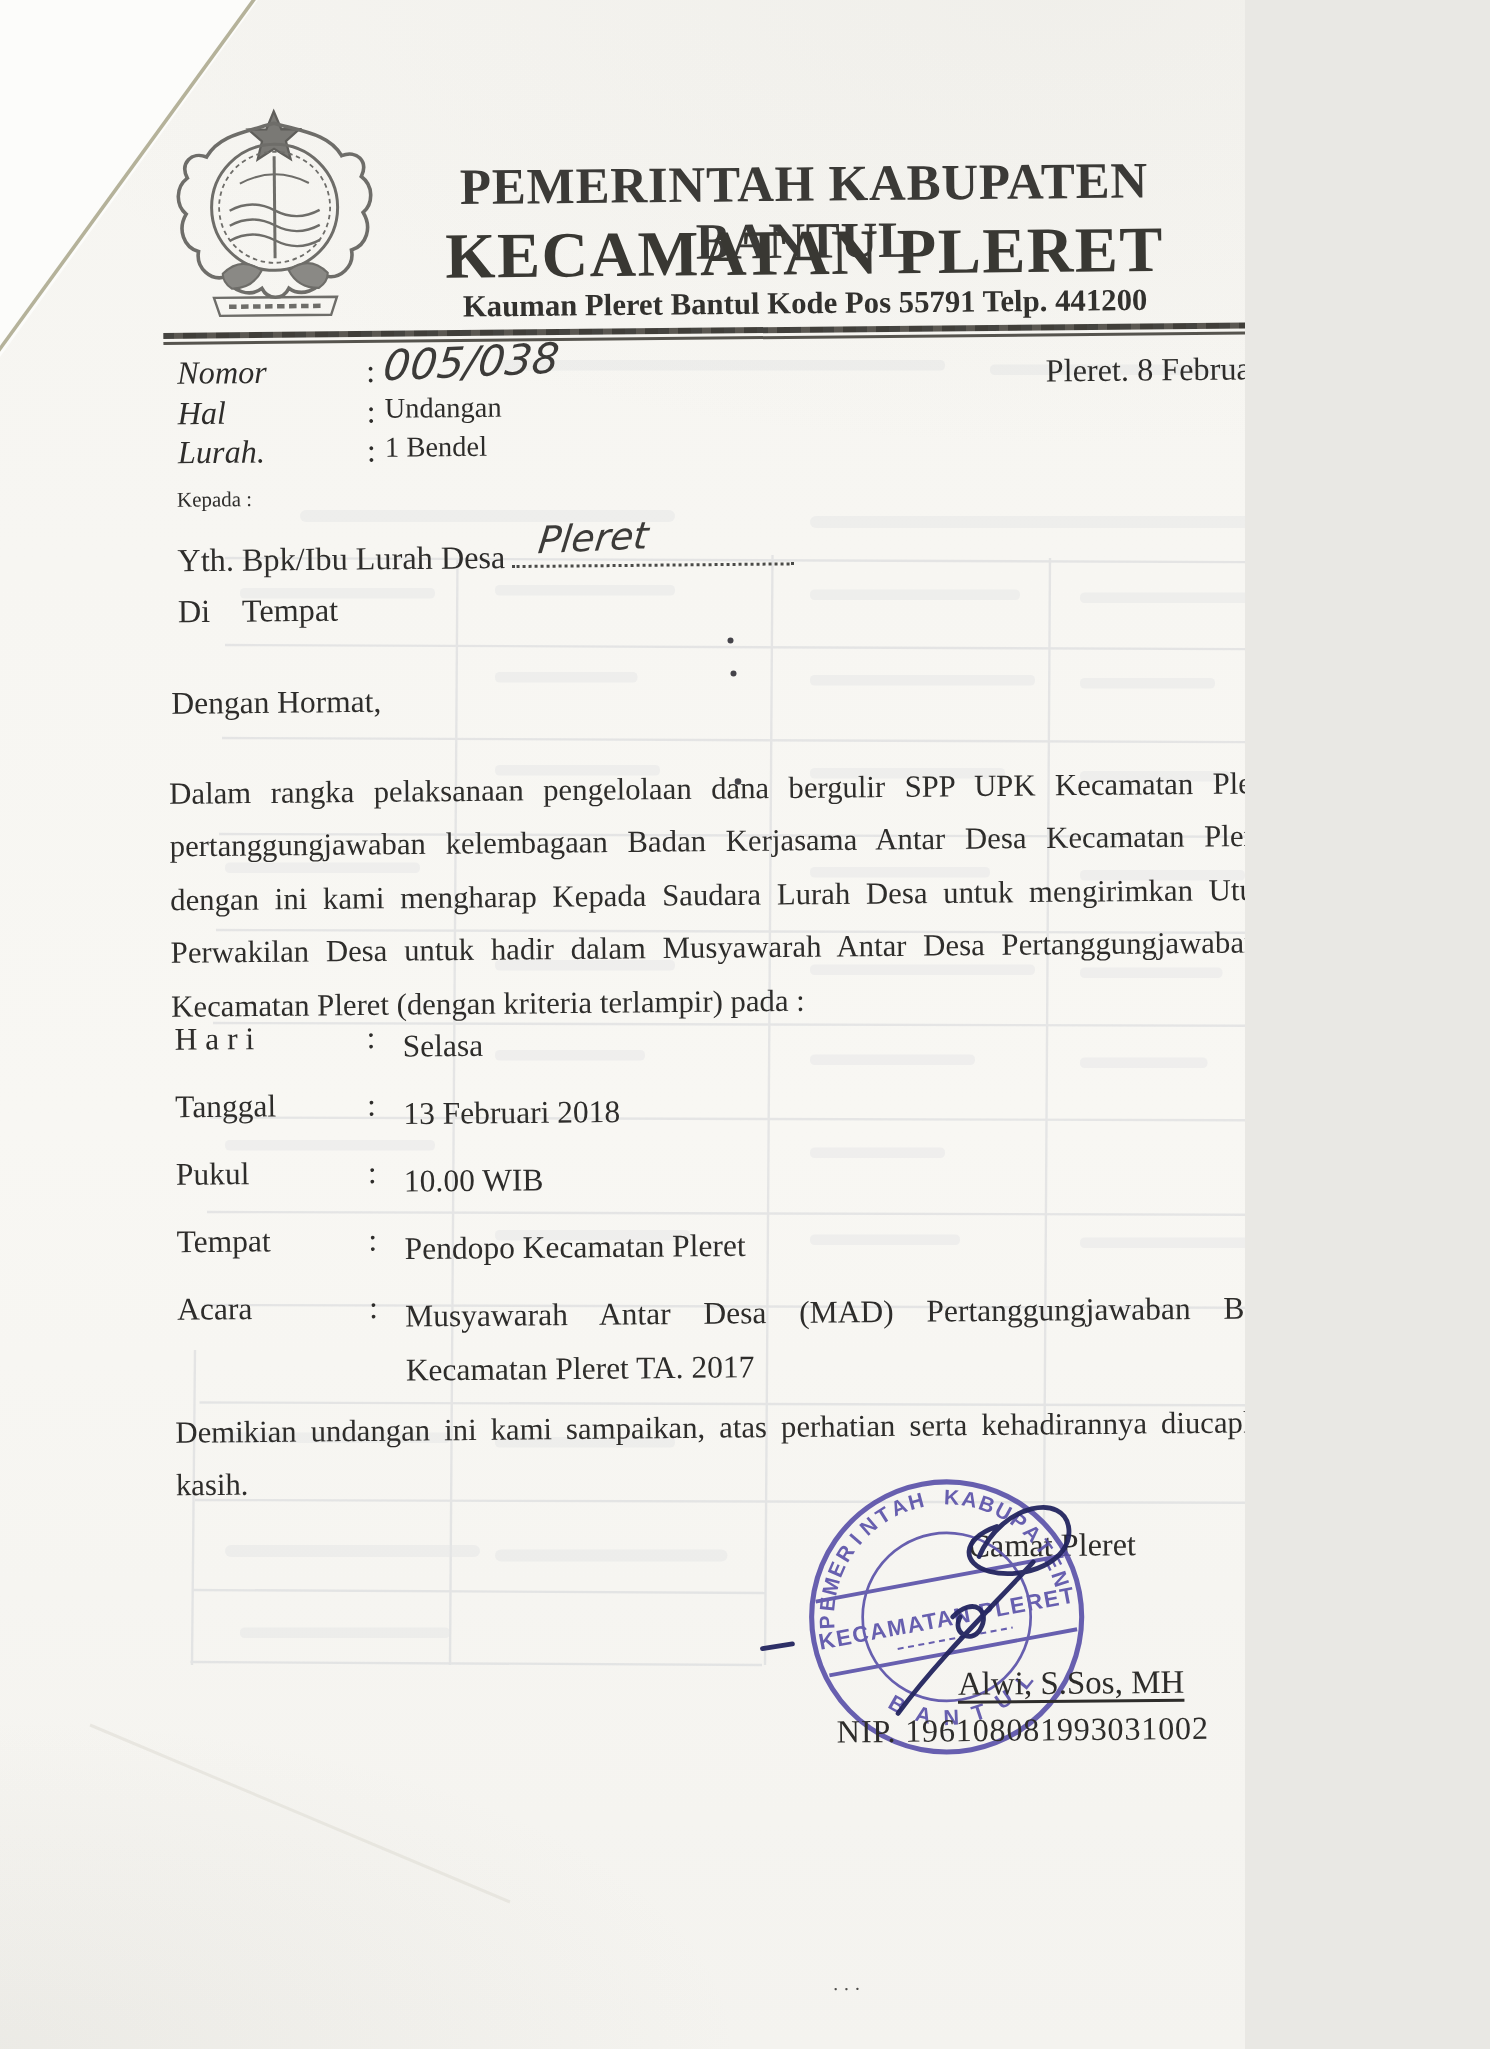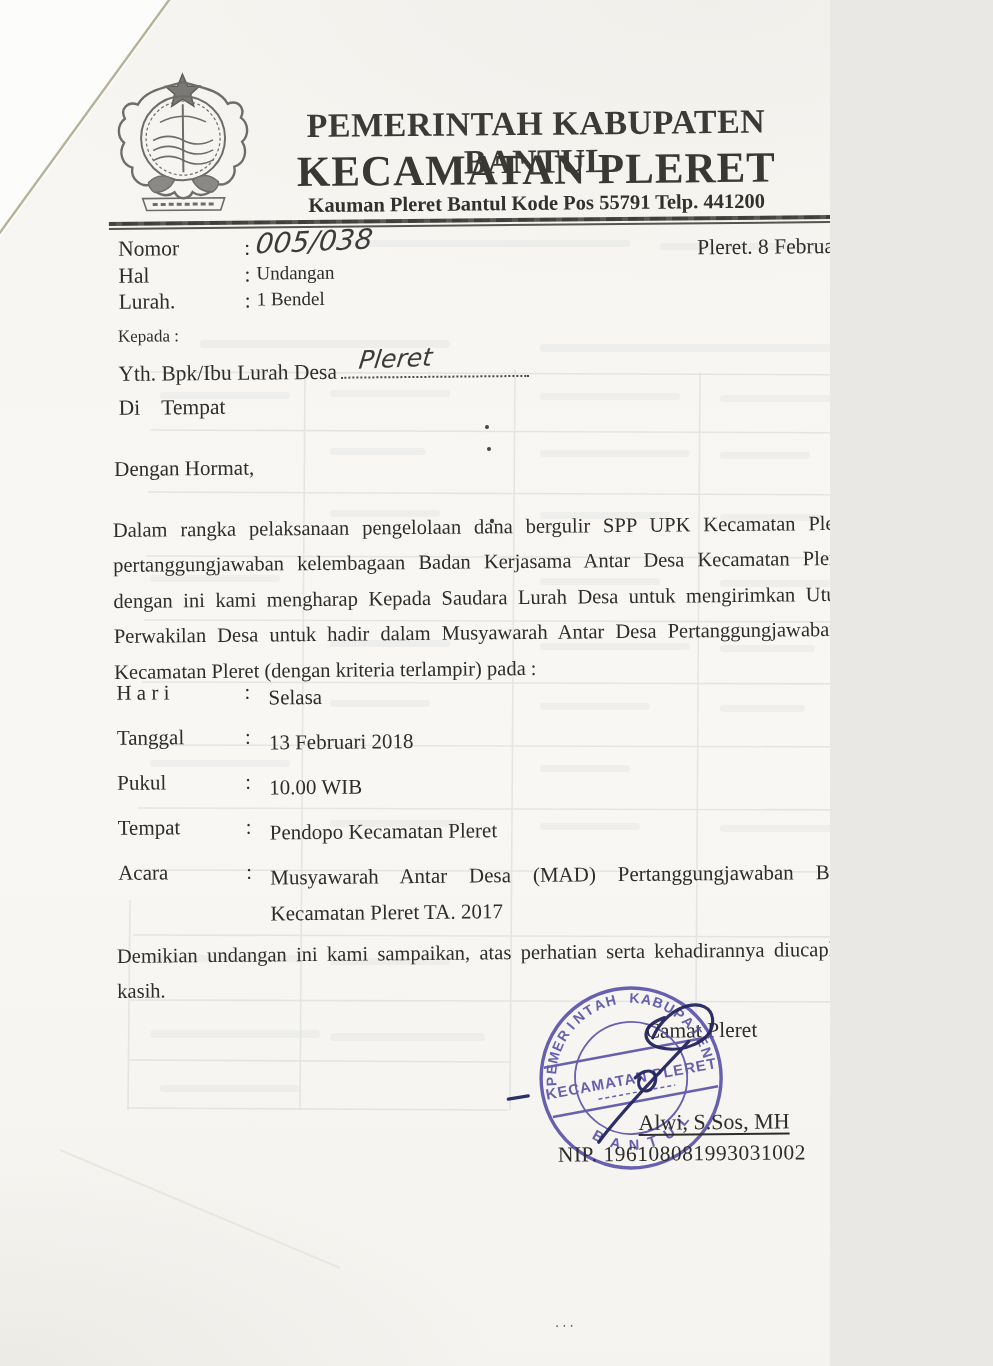--- a/index.html
+++ b/index.html
@@ -26,29 +26,29 @@
     font-size:34px;font-weight:700;letter-spacing:.5px;color:#3b3a37;}
   .lh-district{position:absolute;left:240px;top:146px;width:600px;text-align:center;
     font-size:43px;font-weight:700;letter-spacing:1px;color:#393833;}
   .lh-addr{position:absolute;left:240px;top:193px;width:600px;text-align:center;
     font-size:20.5px;font-weight:700;color:#32312e;}
   .rule{position:absolute;left:112px;top:219px;width:797px;}
   .rule .r1{height:4px;background:repeating-linear-gradient(90deg,#454440 0 7px,#5b5852 7px 13px,#403e39 13px 22px);}
   .rule .r2{height:2px;margin-top:2px;background:#56544e;}
 
   
-  .meta-label{position:absolute;left:121px;font-size:21.5px;}
+  .meta-label{position:absolute;left:121px;font-size:21.5px;font-style:italic;}
   .meta-colon{position:absolute;left:247px;font-size:21.5px;}
   .meta-val{position:absolute;left:259px;font-size:19px;}
   .hand{font-family:"DejaVu Sans",sans-serif;font-style:italic;
     transform:skewX(-9deg) rotate(-2deg);color:#3c3b39;}
   .place-date{position:absolute;left:700px;top:238px;width:210px;font-size:21.5px;}
 
   
-  .kepada{position:absolute;left:120px;top:324px;font-size:17px;text-align:center;}
+  .kepada{position:absolute;left:120px;top:324px;font-size:14px;text-align:center;}
   .yth-line{position:absolute;left:120px;top:356px;font-size:21.5px;}
   .dots{display:inline-block;width:188px;border-bottom:2.5px dotted #4a4a47;
     position:relative;vertical-align:baseline;height:20px;margin-left:4px;}
   .desa-hand{position:absolute;left:18px;top:-12px;font-size:25px;}
   .di-tempat{position:absolute;left:120px;top:393px;font-size:21.5px;}
 
   
   .salutation{position:absolute;left:115px;top:454px;font-size:21px;}
   .body-par{position:absolute;left:113px;top:489px;width:795px;font-size:20.5px;
     line-height:35.5px;text-align:justify;text-align-last:left;}

